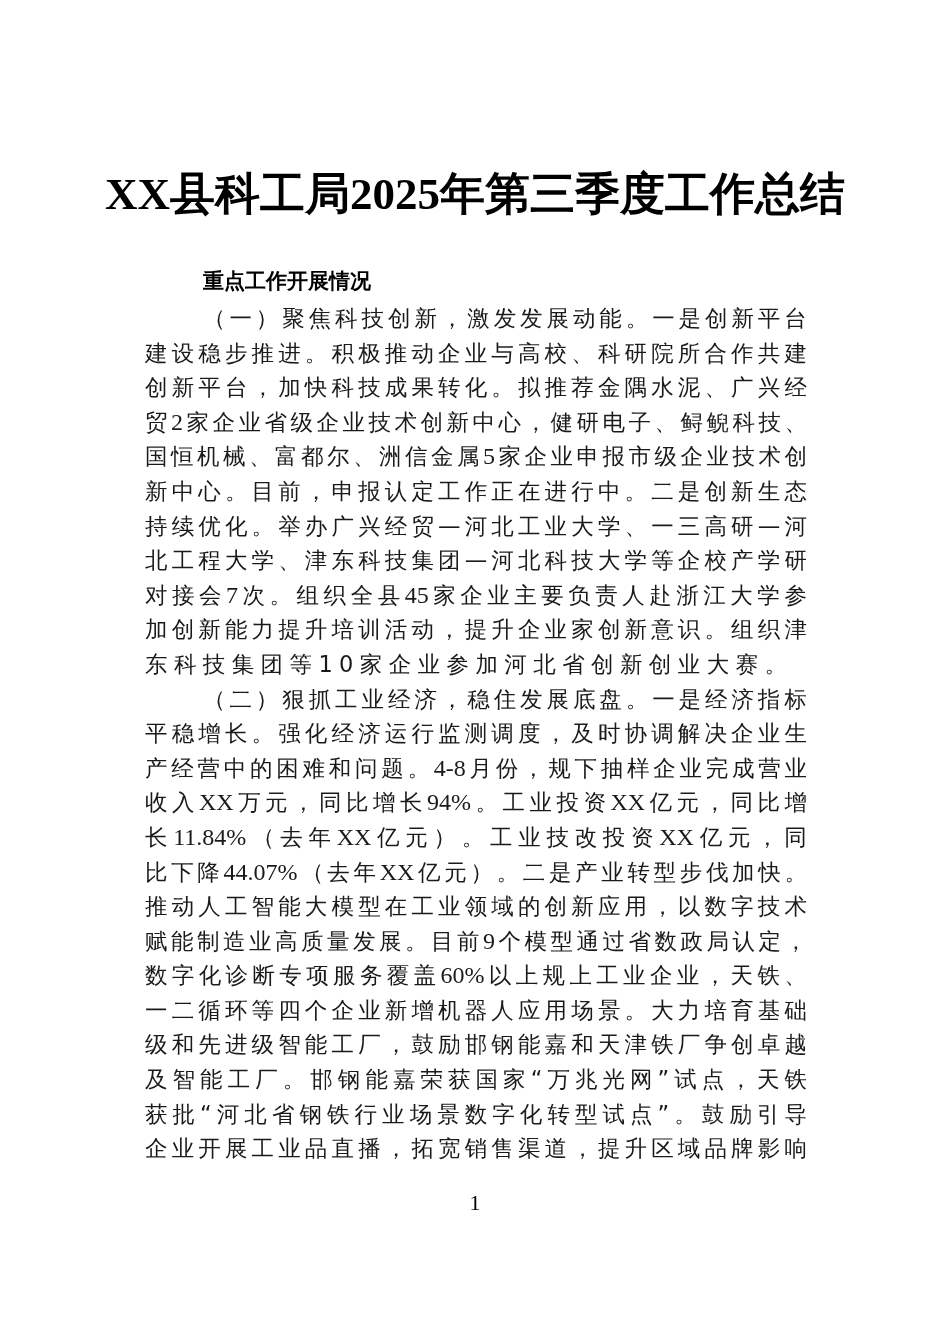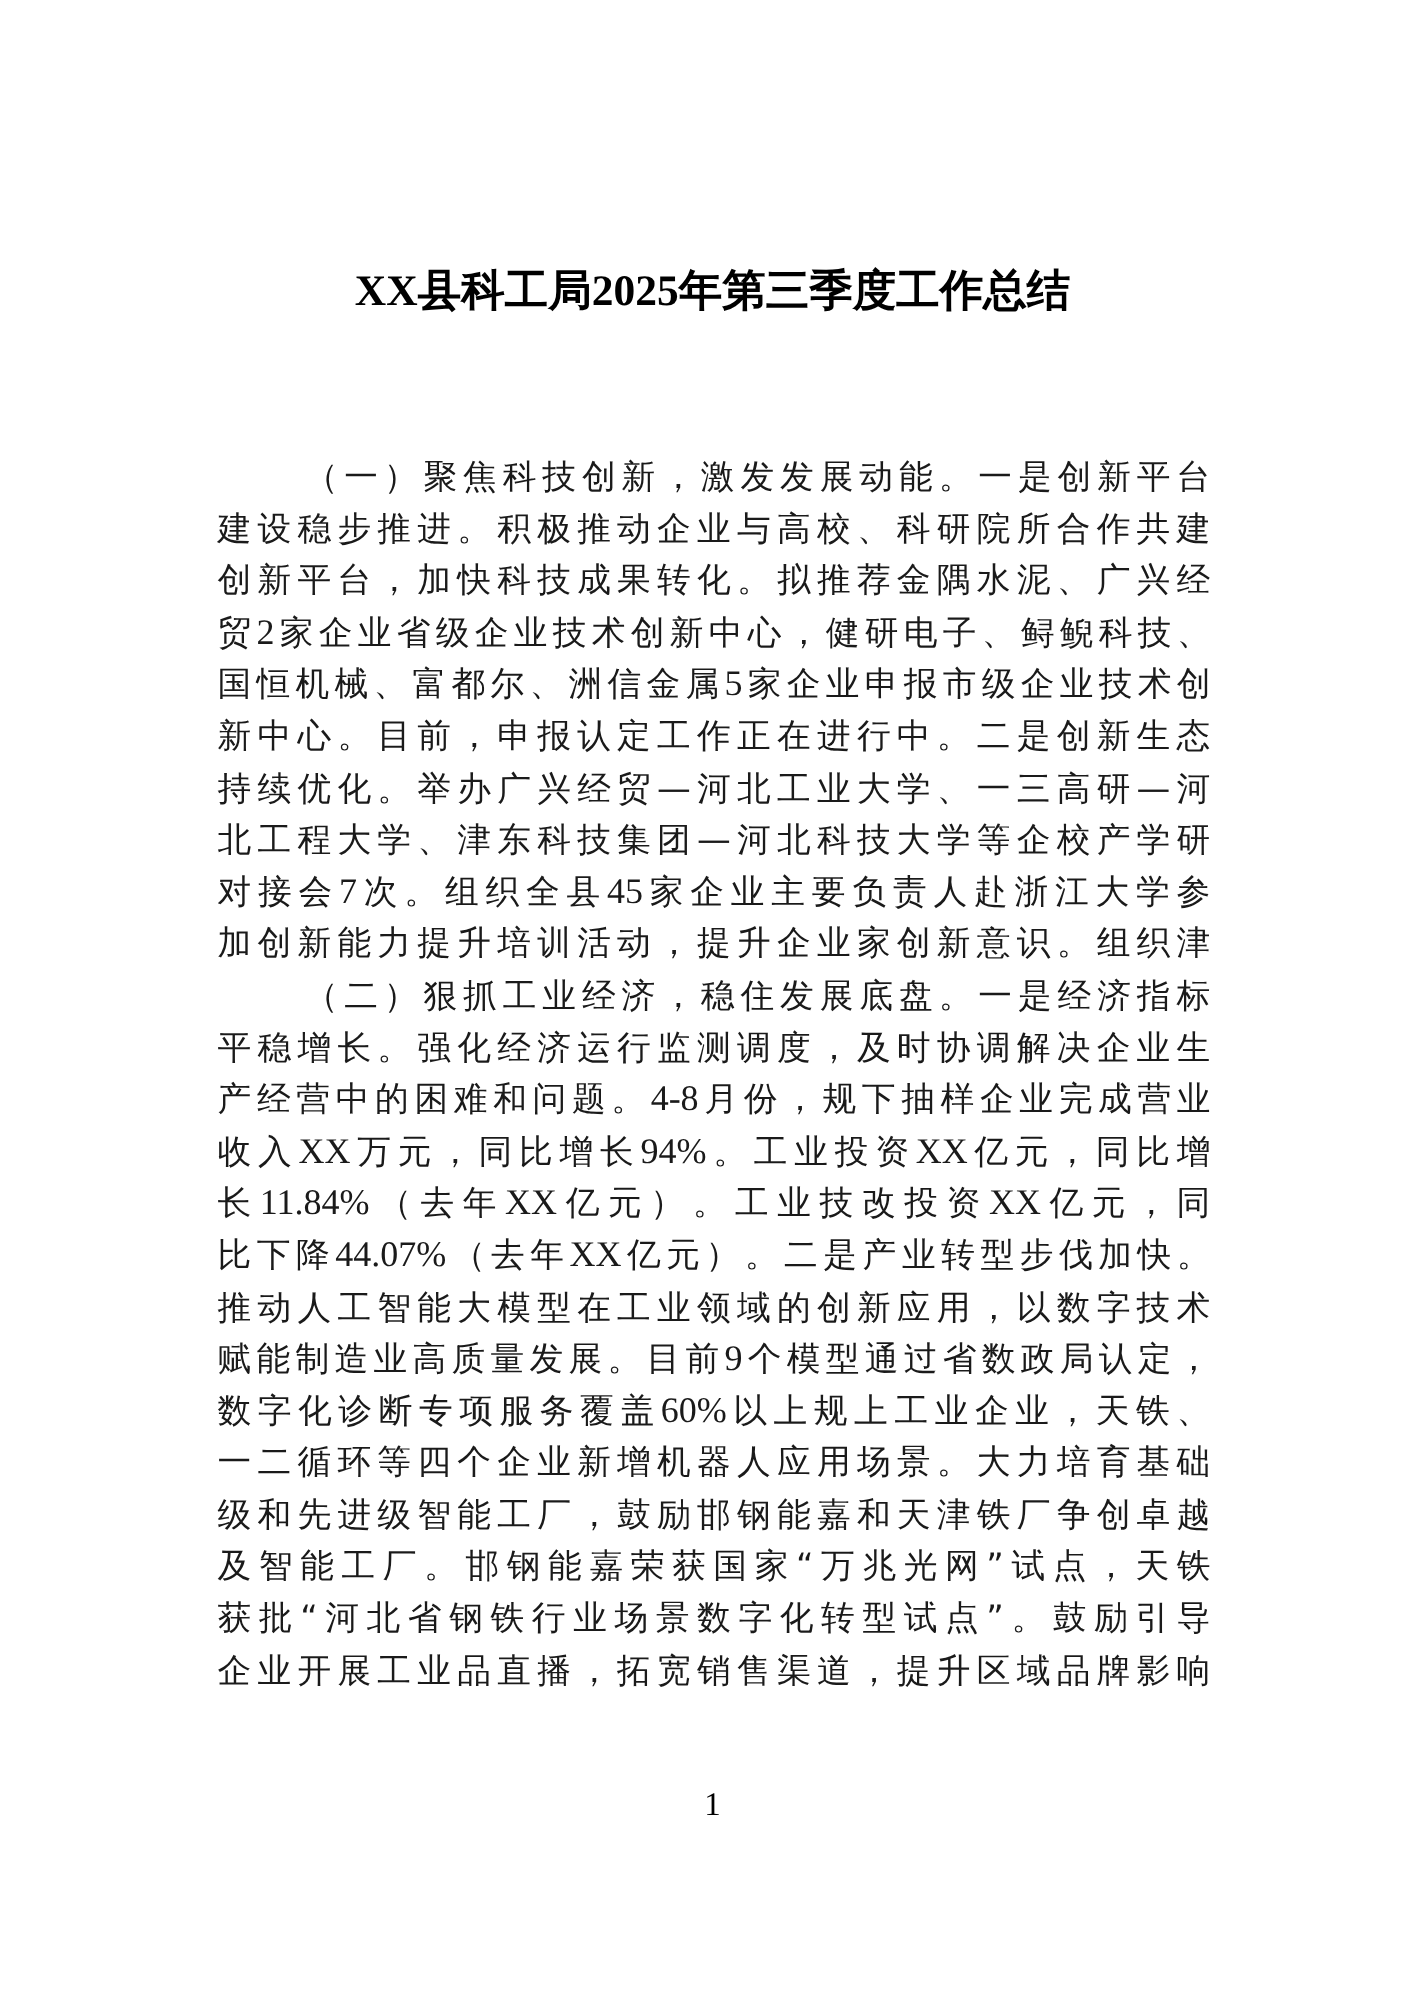--- a/index.html
+++ b/index.html
@@ -23,21 +23,21 @@
       background: #ffffff;
     }
     .title {
       position: absolute;
       left: 0;
       top: 170px;
       width: 950px;
       text-align: center;
       font-family: "Liberation Serif", "DejaVu Serif", serif;
       font-weight: bold;
-      font-size: 29px;
+      font-size: 45px;
       line-height: 48px;
       letter-spacing: 0px;
       color: #000000;
     }
     .subheading {
       position: absolute;
       left: 203px;
       top: 265px;
       font-family: "DejaVu Sans", "Liberation Sans", sans-serif;
       font-weight: bold;
@@ -86,20 +86,21 @@
       color: #000000;
     }
   </style>
 </head>
 <body>
 
 <div class="page">
 
   <div class="title">XX县科工局2025年第三季度工作总结</div>
 
+  <div class="subheading">重点工作开展情况</div>
 
   <div class="body">
 
     <div>
       <span class="line indent lead">
           <span style="display: flex; justify-content: space-between; width: 100%;">
             <span>（</span>
             <span>一</span>
             <span>）</span>
             <span>聚</span>
@@ -380,20 +381,21 @@
             <span>创</span>
             <span>新</span>
             <span>意</span>
             <span>识</span>
             <span>。</span>
             <span>组</span>
             <span>织</span>
             <span>津</span>
           </span>
         </span>
+      <span class="line last">东科技集团等10家企业参加河北省创新创业大赛。</span>
     </div>
 
     <div>
       <span class="line indent lead">
           <span style="display: flex; justify-content: space-between; width: 100%;">
             <span>（</span>
             <span>二</span>
             <span>）</span>
             <span>狠</span>
             <span>抓</span>

